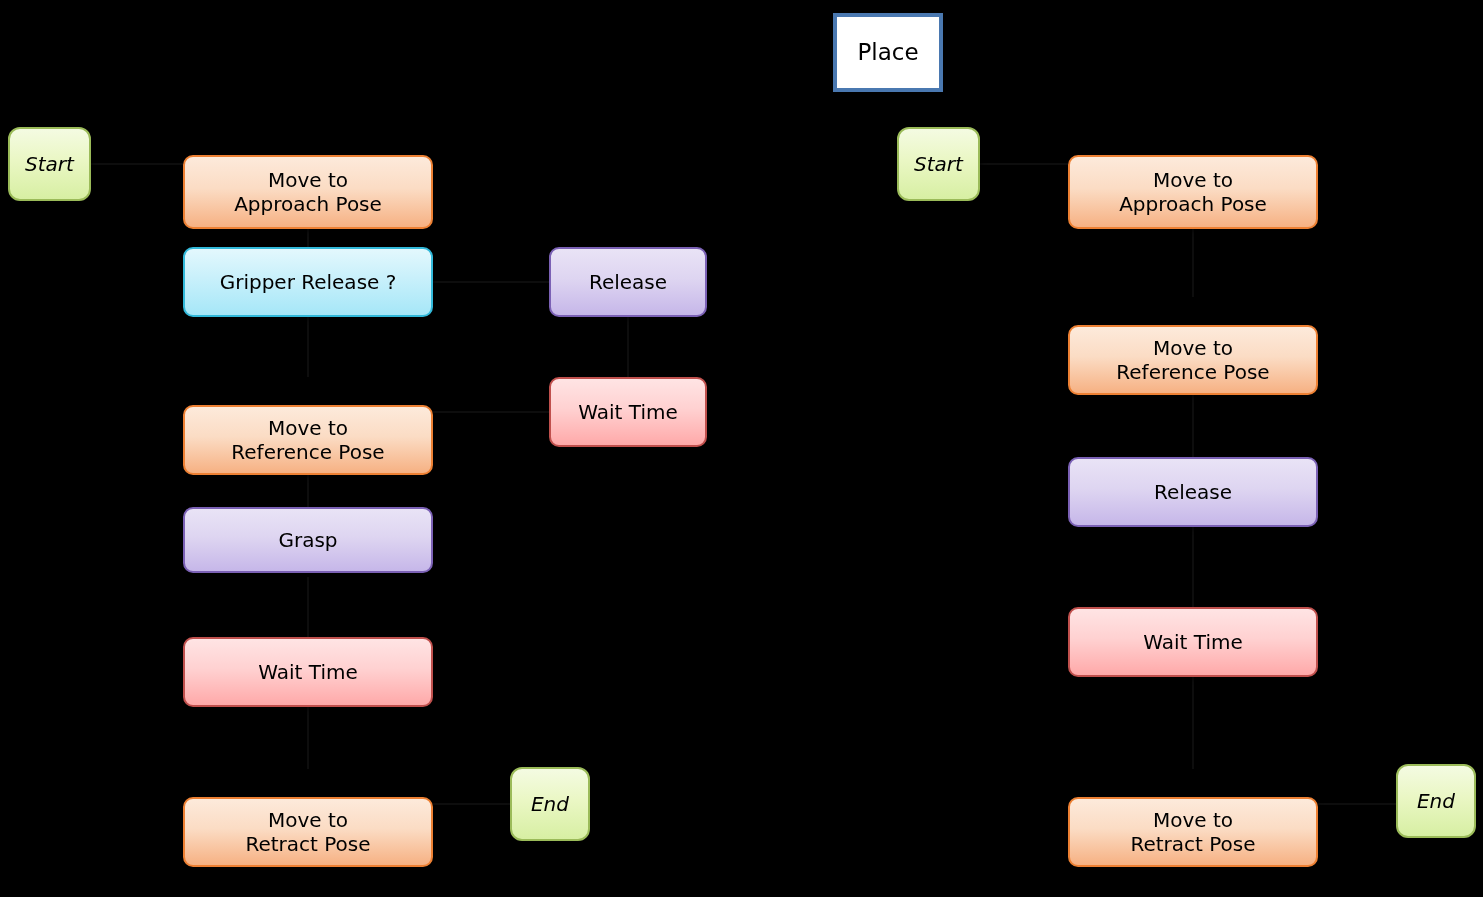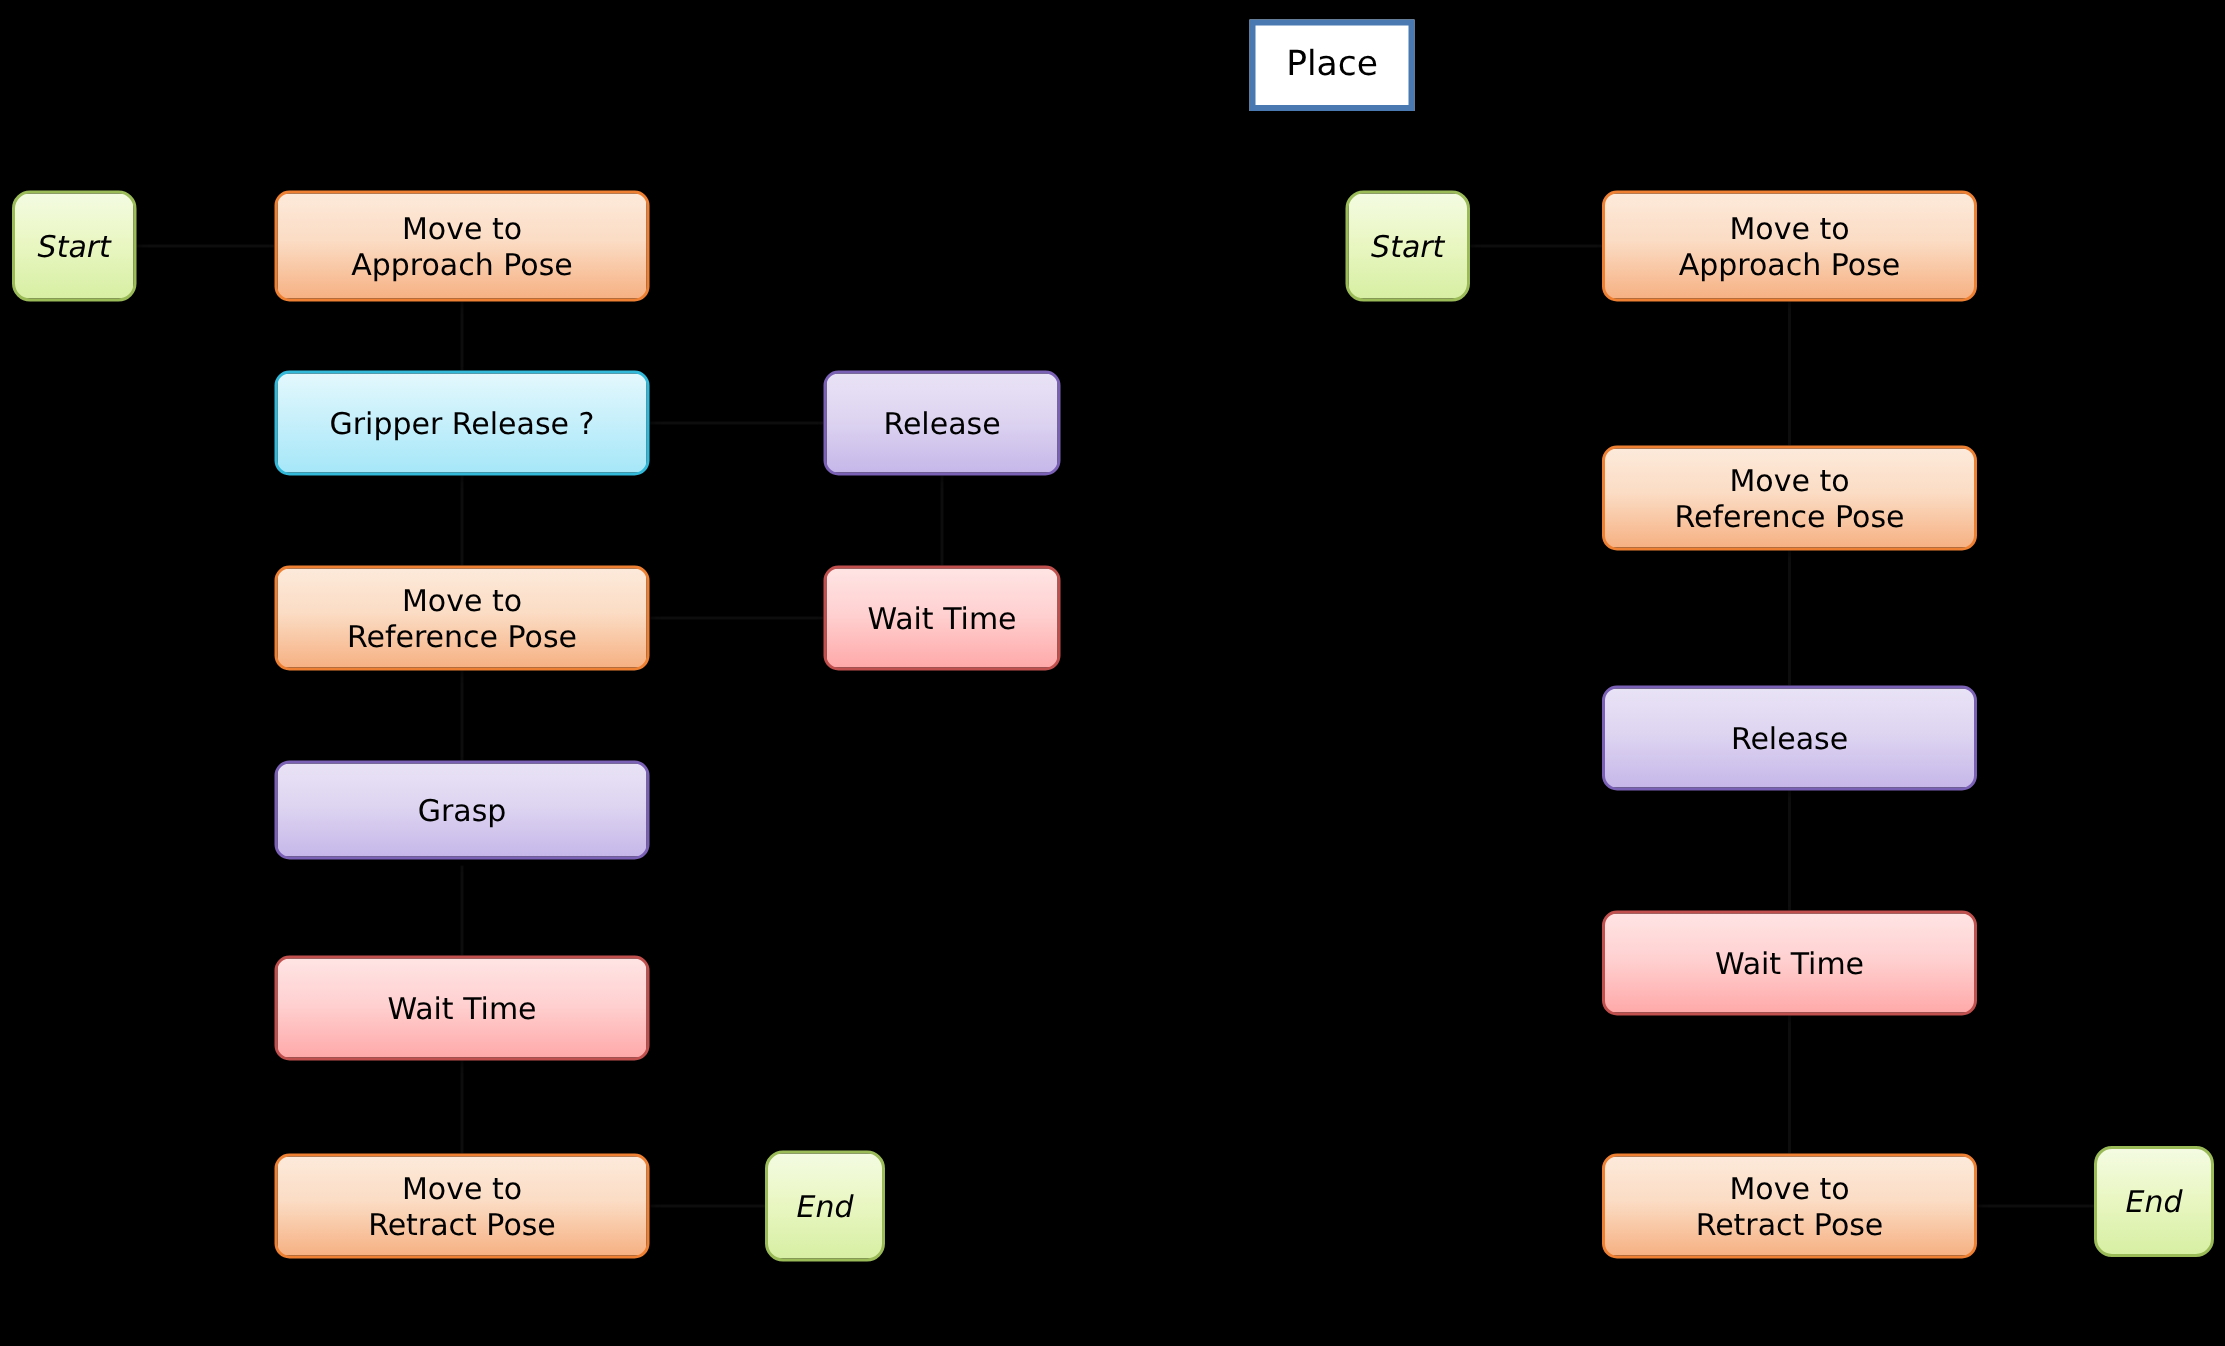--- a/index.html
+++ b/index.html
@@ -59,20 +59,21 @@
     background: linear-gradient(to bottom, #f4fbe2 0%, #eaf7c4 45%, #d7efa3 100%);
     border-color: #9bbb59;
     border-radius: 12px;
     font-style: italic;
   }
 
   
   .node.motion {
     background: linear-gradient(to bottom, #fdeadb 0%, #fbdcc4 45%, #f6b183 100%);
     border-color: #ed8033;
+    margin-top: 28px;
   }
 
   
   .node.condition {
     background: linear-gradient(to bottom, #e3f8fd 0%, #c8f0fb 45%, #a6e7f8 100%);
     border-color: #32b9da;
     text-align: center;
   }
 
   
@@ -106,21 +107,21 @@
     <div class="connector" style="left: 307px; top: 447px; width: 2px; height: 60px;"></div>
     <div class="connector" style="left: 307px; top: 577px; width: 2px; height: 60px;"></div>
     <div class="connector" style="left: 307px; top: 707px; width: 2px; height: 62px;"></div>
     <div class="connector" style="left: 433px; top: 803px; width: 77px; height: 2px;"></div>
     <div class="connector" style="left: 980px; top: 163px; width: 88px; height: 2px;"></div>
     <div class="connector" style="left: 1192px; top: 201px; width: 2px; height: 96px;"></div>
     <div class="connector" style="left: 1192px; top: 367px; width: 2px; height: 90px;"></div>
     <div class="connector" style="left: 1192px; top: 527px; width: 2px; height: 80px;"></div>
     <div class="connector" style="left: 1192px; top: 677px; width: 2px; height: 92px;"></div>
     <div class="connector" style="left: 1318px; top: 803px; width: 78px; height: 2px;"></div>
-    <div class="section-header" style="left: 833px; top: 13px; width: 110px; height: 61px;">Place</div>
+    <div class="section-header" style="left: 833px; top: 13px; width: 110px; height: 79px;">Place</div>
     <div class="node terminal" style="left: 8px; top: 127px; width: 83px; height: 74px;">Start</div>
     <div class="node motion" style="left: 183px; top: 127px; width: 250px; height: 74px;">Move to
 Approach Pose</div>
     <div class="node condition" style="left: 183px; top: 247px; width: 250px; height: 70px;">Gripper Release ?</div>
     <div class="node gripper" style="left: 549px; top: 247px; width: 158px; height: 70px;">Release</div>
     <div class="node motion" style="left: 183px; top: 377px; width: 250px; height: 70px;">Move to
 Reference Pose</div>
     <div class="node timing" style="left: 549px; top: 377px; width: 158px; height: 70px;">Wait Time</div>
     <div class="node gripper" style="left: 183px; top: 507px; width: 250px; height: 66px;">Grasp</div>
     <div class="node timing" style="left: 183px; top: 637px; width: 250px; height: 70px;">Wait Time</div>

